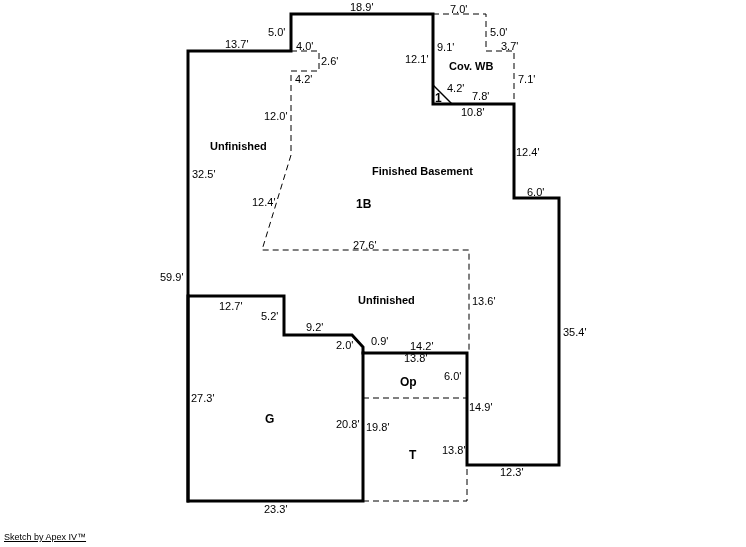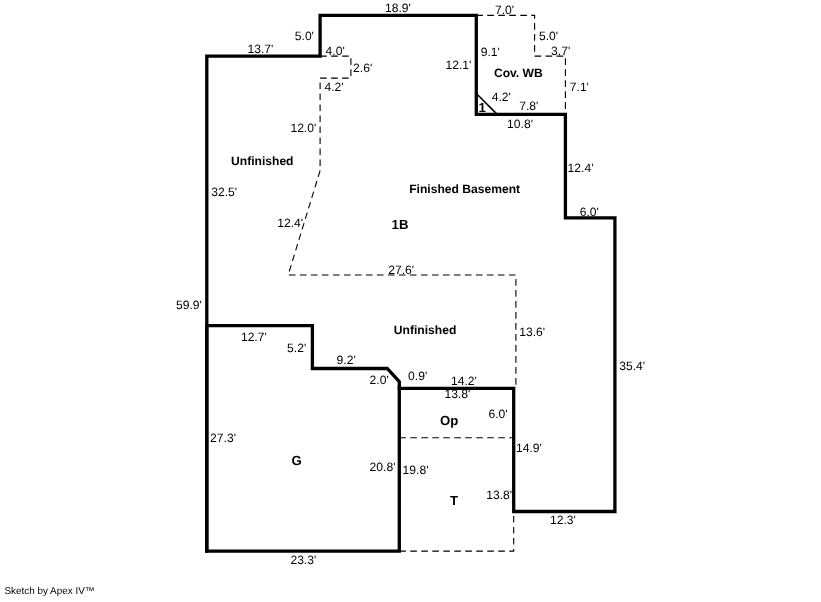--- a/index.html
+++ b/index.html
@@ -4,21 +4,21 @@
 <style>
   html, body { margin:0; padding:0; background:#ffffff; }
   body { width:746px; height:547px; position:relative; overflow:hidden; font-family:"Liberation Sans", sans-serif; }
   svg { position:absolute; left:0; top:0; }
   .wall { stroke:#000; stroke-width:3; fill:none; stroke-linecap:square; }
   .dash { stroke:#000; stroke-width:1; fill:none; stroke-dasharray:6,4; }
   .thin { stroke:#000; stroke-width:1.5; fill:none; }
   .dim { font-size:11px; fill:#000; font-family:"Liberation Sans", sans-serif; }
   .room { font-size:11px; font-weight:bold; fill:#000; font-family:"Liberation Sans", sans-serif; }
   .room-lg { font-size:12px; font-weight:bold; fill:#000; font-family:"Liberation Sans", sans-serif; }
-  .footer { position:absolute; left:4px; top:532px; font-size:9px; color:#000; font-family:"Liberation Sans", sans-serif; }
+  .footer { position:absolute; left:4px; top:532px; font-size:9px; color:#000; font-family:"Liberation Sans", sans-serif;text-decoration:underline; }
 </style>
 </head>
 <body>
 
 <svg width="746" height="547" viewBox="0 0 746 547">
 
   <polyline class="wall" points="188,501 188,51 291,51 291,14 433,14 433,104 514,104 514,198 559,198 559,465 467,465 467,353 363,353 363,347 352,335 284,335 284,296 188,296"></polyline>
 
   <polyline class="wall" points="188,296 188,501 363,501 363,353"></polyline>
 

